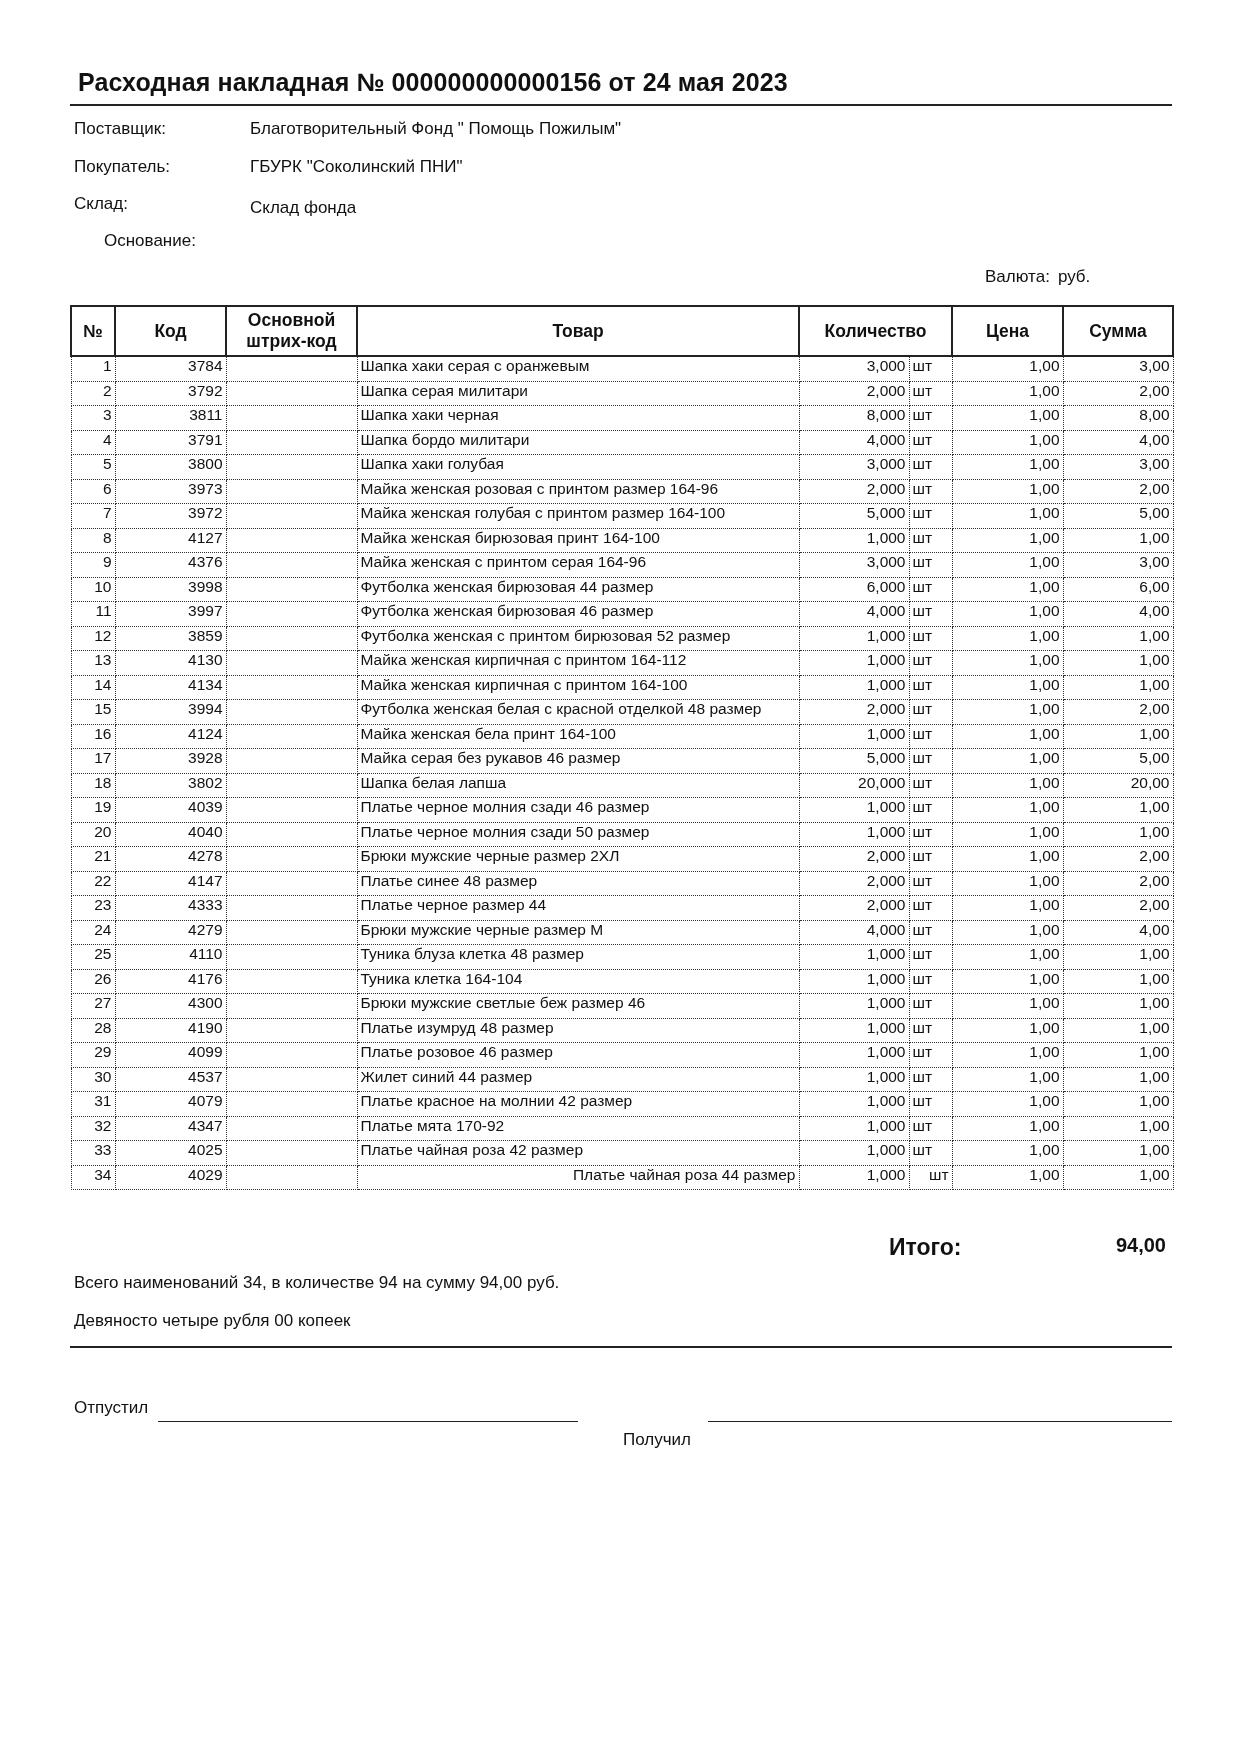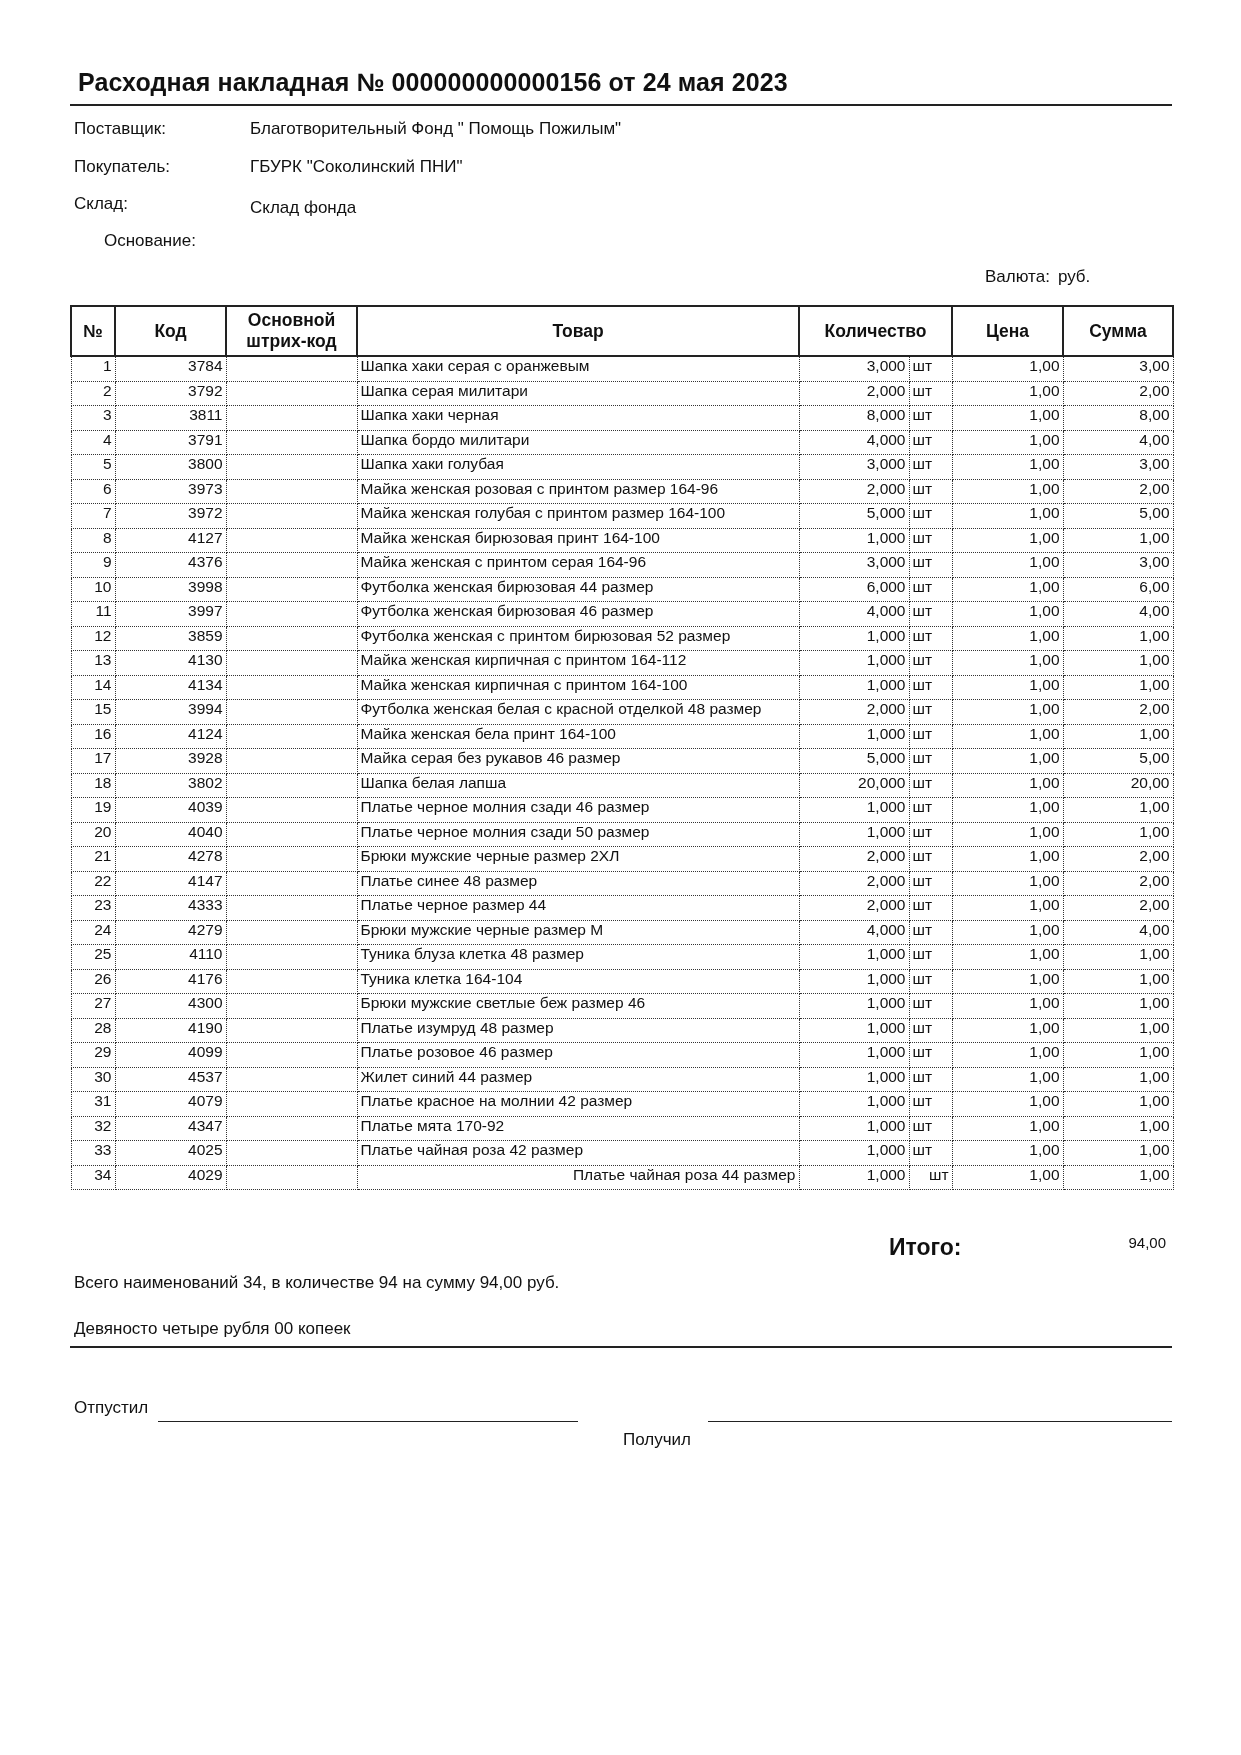--- a/index.html
+++ b/index.html
@@ -13,23 +13,23 @@
   .currency .v { margin-left: 8px; }
 
   table.items { position: absolute; left: 70px; top: 305px; border-collapse: collapse; table-layout: fixed; width: 1102px; font-size: 15.5px; }
   table.items th { border: 2px solid #222; font-weight: bold; font-size: 17.5px; height: 48px; padding: 0 2px; line-height: 21px; text-align: center; }
   table.items td { border: 1.5px dotted #333; height: 23.5px; padding: 0 3px; line-height: 18px; vertical-align: top; }
   table.items td.r { text-align: right; }
   table.items td.unit { text-align: left; padding-left: 3px; margin-left: 35px; }
   table.items tr.last td { border-bottom: 1.5px dotted #333; text-align: right; }
 
   .total-lbl { left: 889px; top: 1234px; font-size: 23px; font-weight: bold; }
-  .total-val { right: 75px; top: 1234px; font-size: 15px; }
+  .total-val { right: 75px; top: 1234px; font-size: 20px; font-weight: bold; }
   .summary { left: 74px; top: 1273px; font-size: 17px; }
-  .words { left: 74px; top: 1311px; font-size: 17px; margin-top: 8px; }
+  .words { left: 74px; top: 1311px; font-size: 17px; }
   .sig-lbl { font-size: 17px; top: 1398px; }
   .sig-line { position: absolute; height: 0; border-top: 1.5px solid #222; top: 1421px; }
 </style>
 </head>
 <body>
 
 <div class="abs title">Расходная накладная № 000000000000156 от 24 мая 2023</div>
 <div class="rule" style="top:104px;"></div>
 
 <div class="abs lbl" style="top:119px;">Поставщик:</div>

